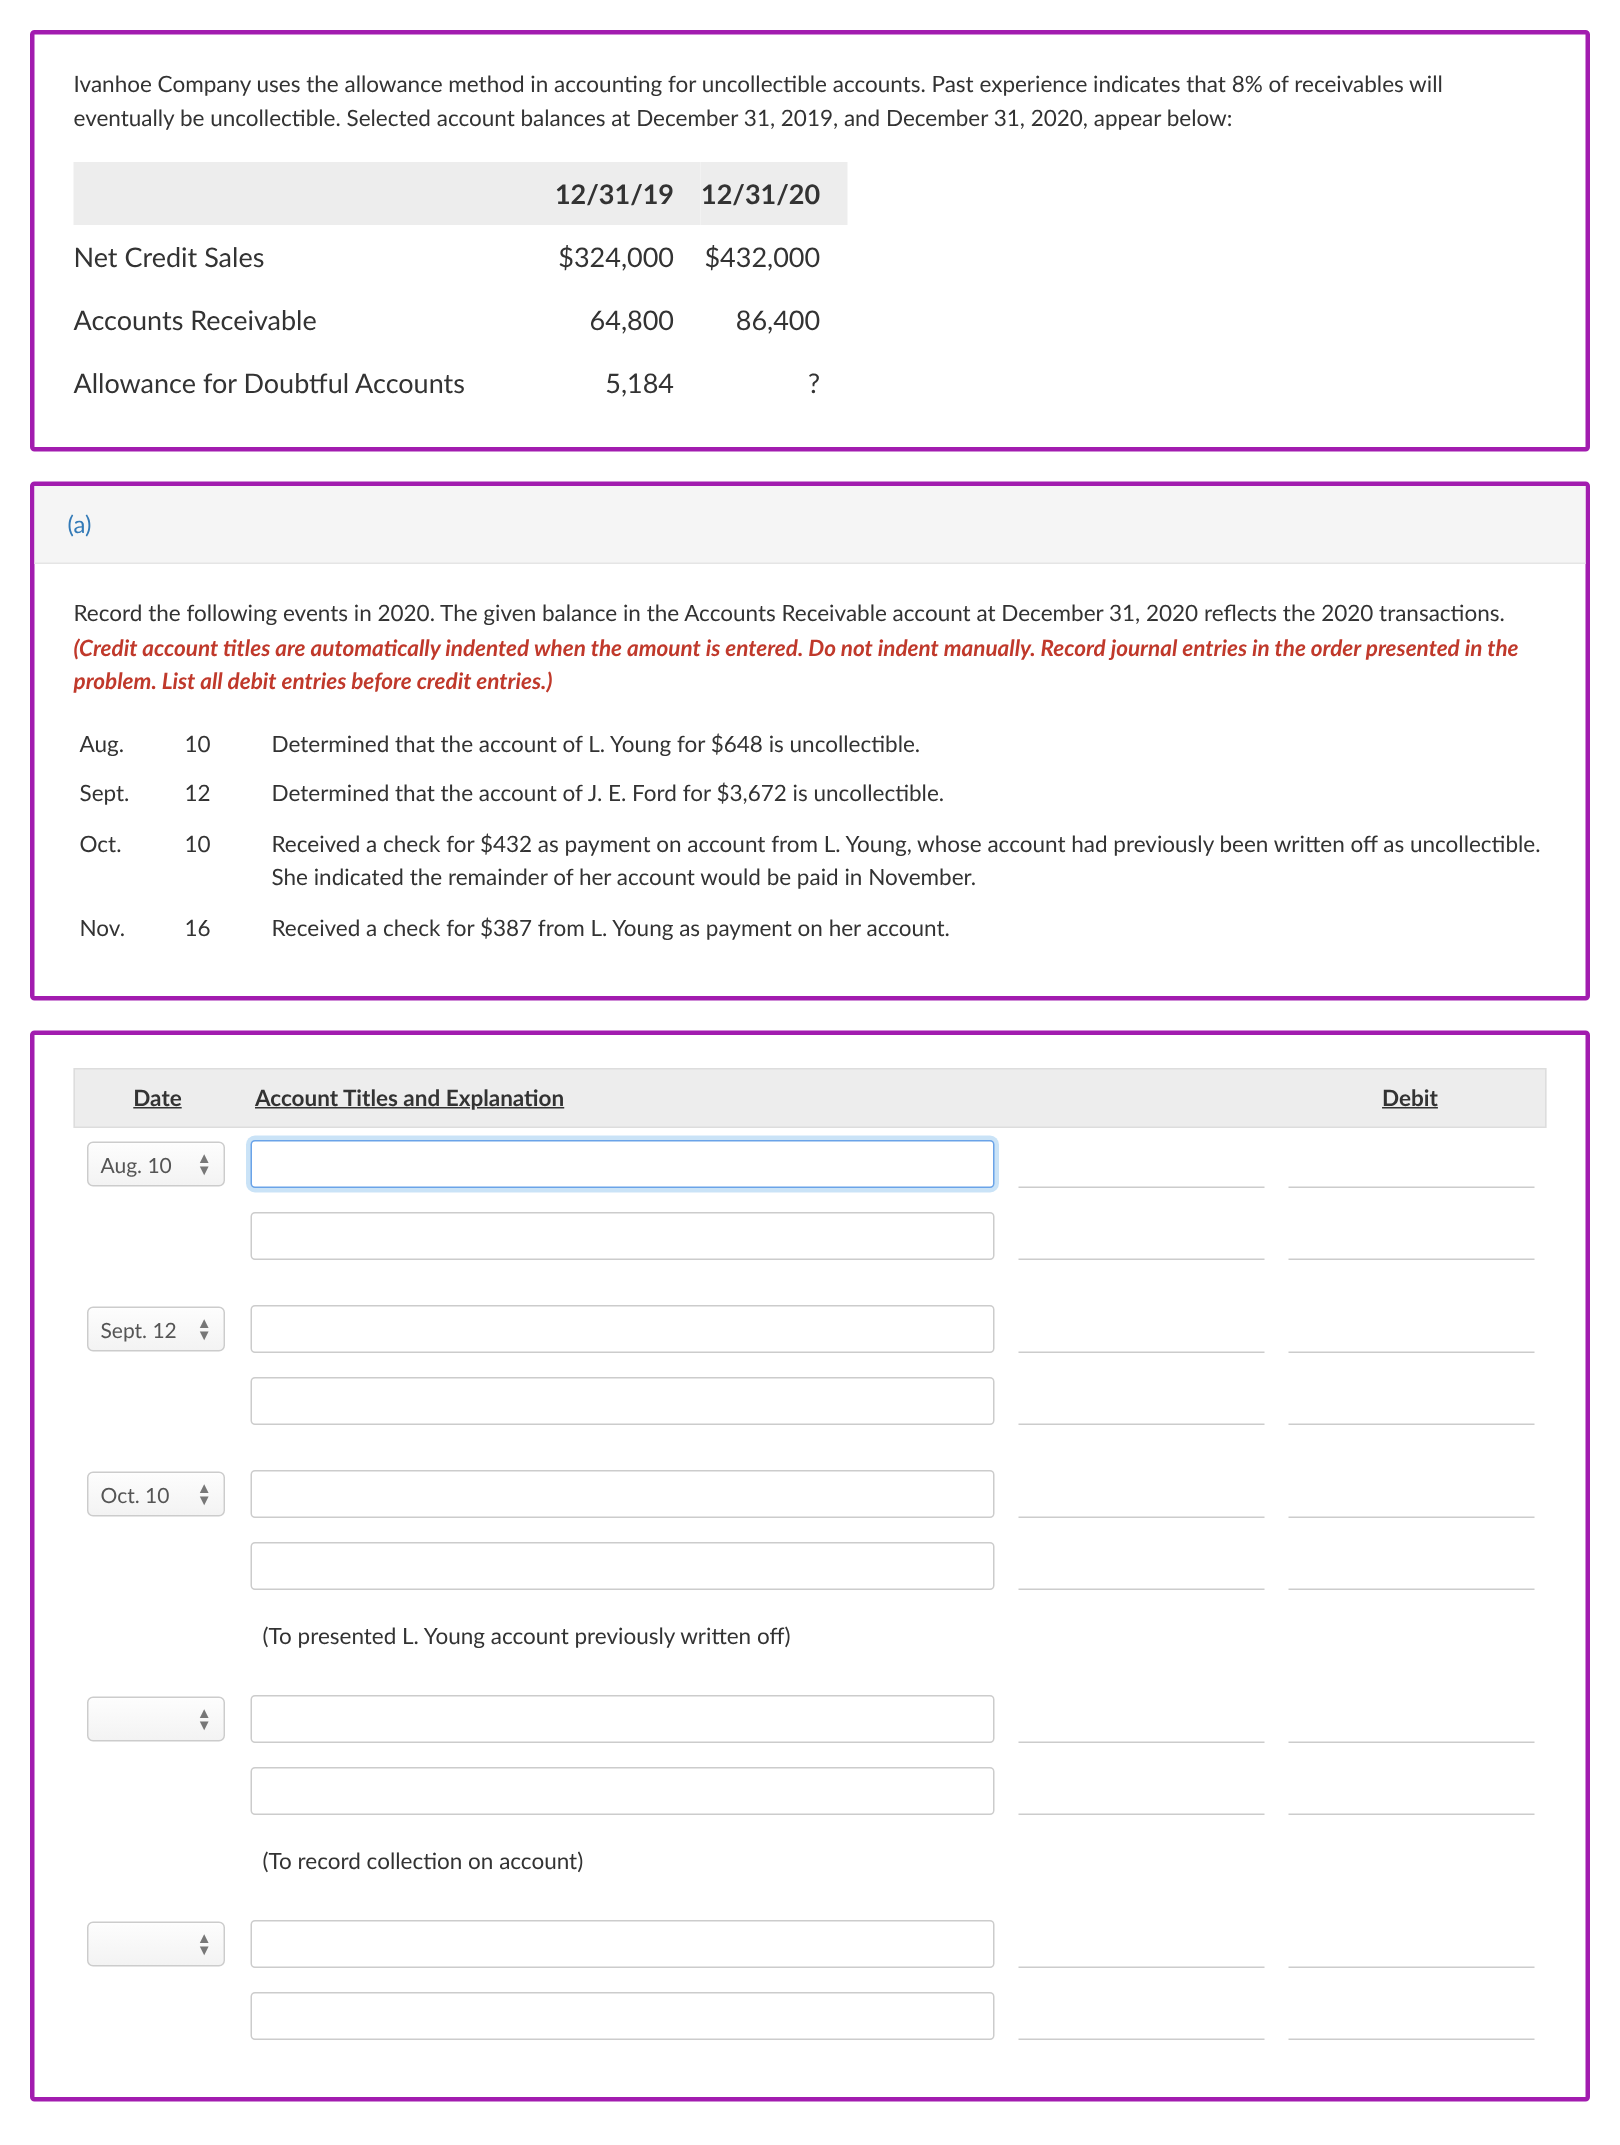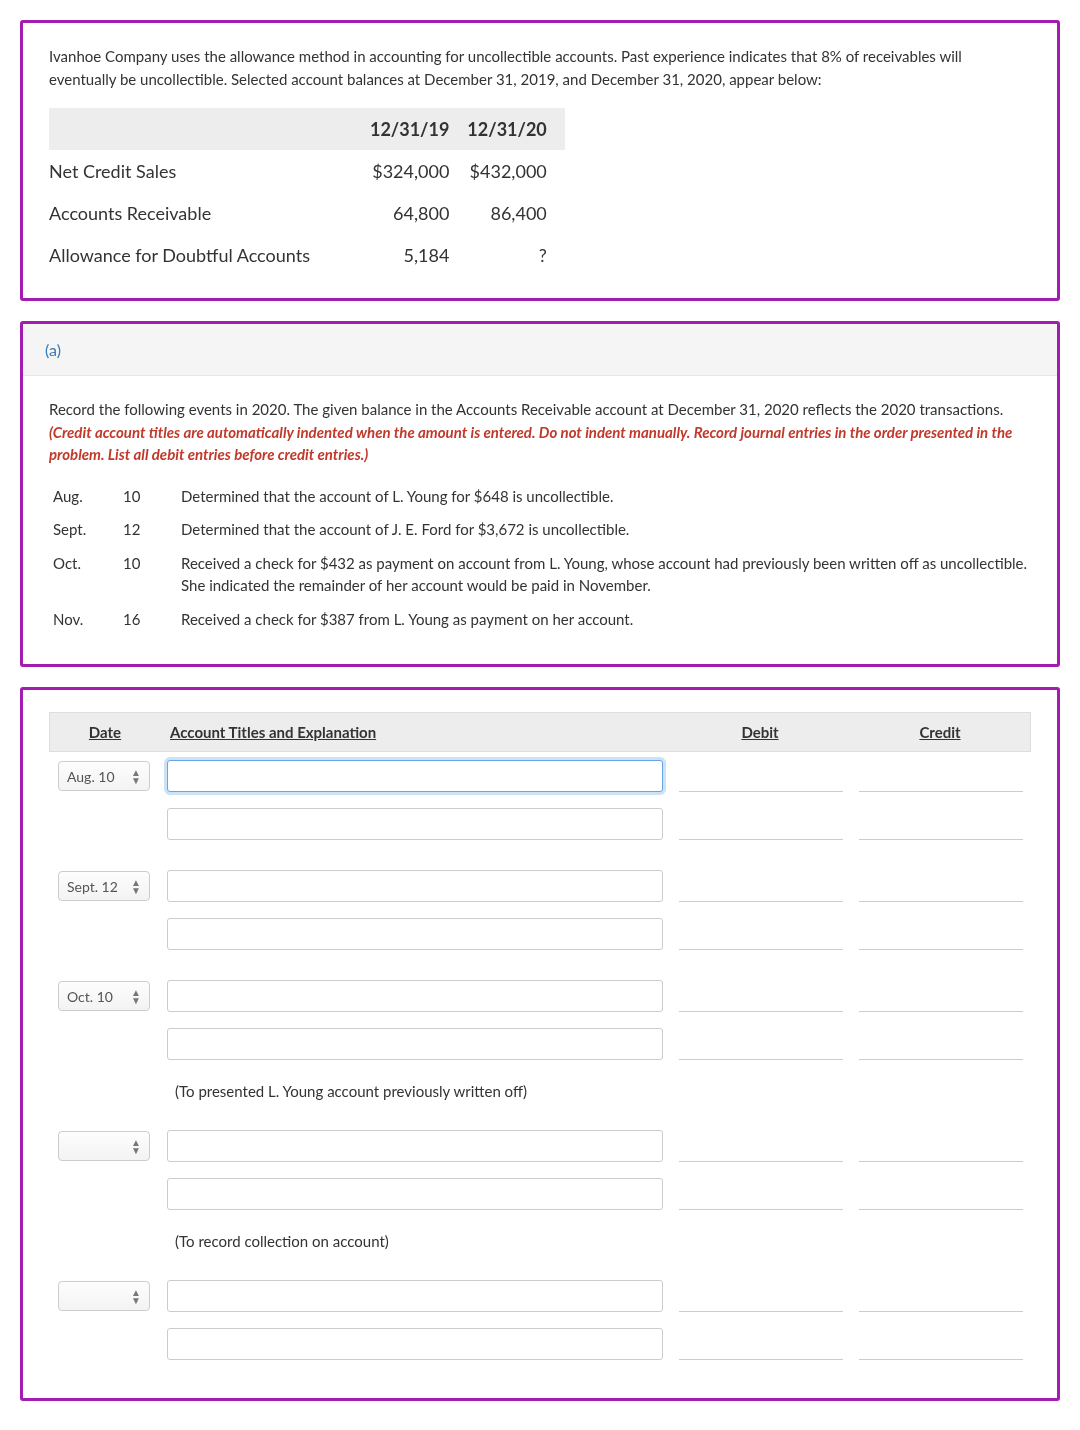--- a/index.html
+++ b/index.html
@@ -226,21 +226,20 @@
   </div>
 </div>
 
 <div class="panel">
   <div class="journal-wrap">
 
     <div class="jhead">
       <div class="col-date">Date</div>
       <div class="col-title">Account Titles and Explanation</div>
       <div class="col-debit">Debit</div>
-      <div class="col-credit">Credit</div>
     </div>
 
     <div class="jrow">
       <div class="col-date">
         <div class="date-select">
           <span>Aug. 10</span>
           <span class="sort-glyph">
               <span>▲</span>
               <span>▼</span>
             </span>

